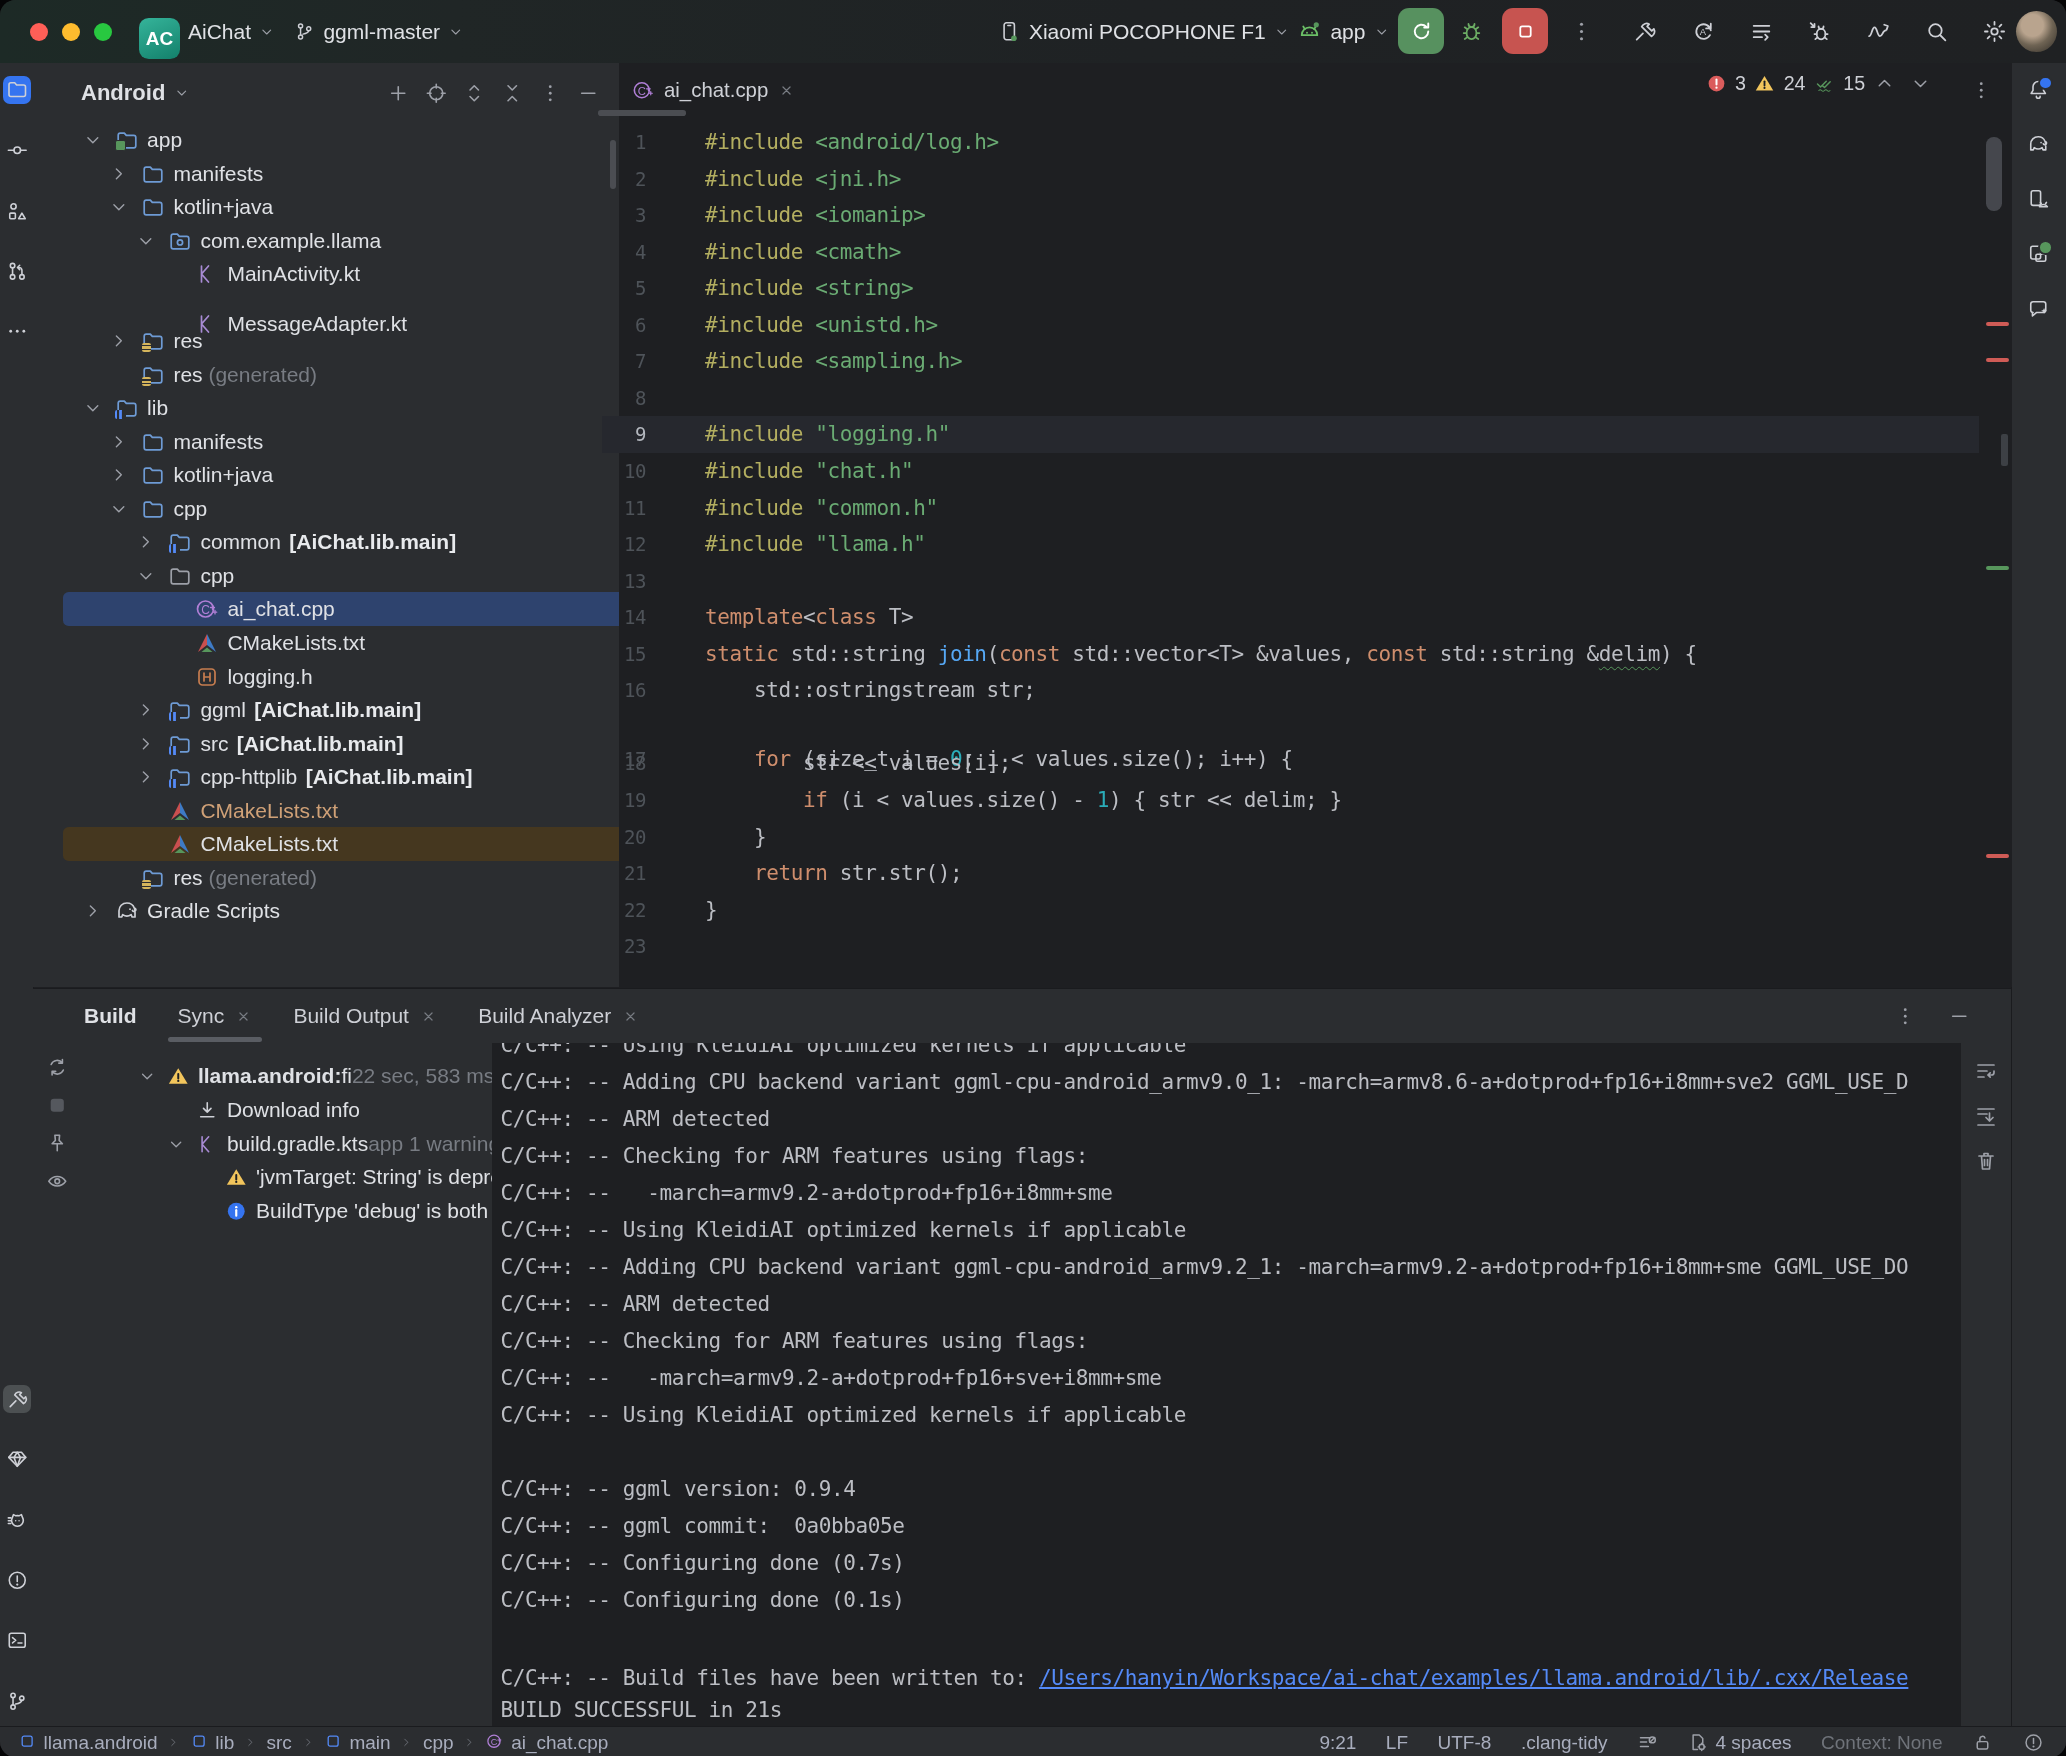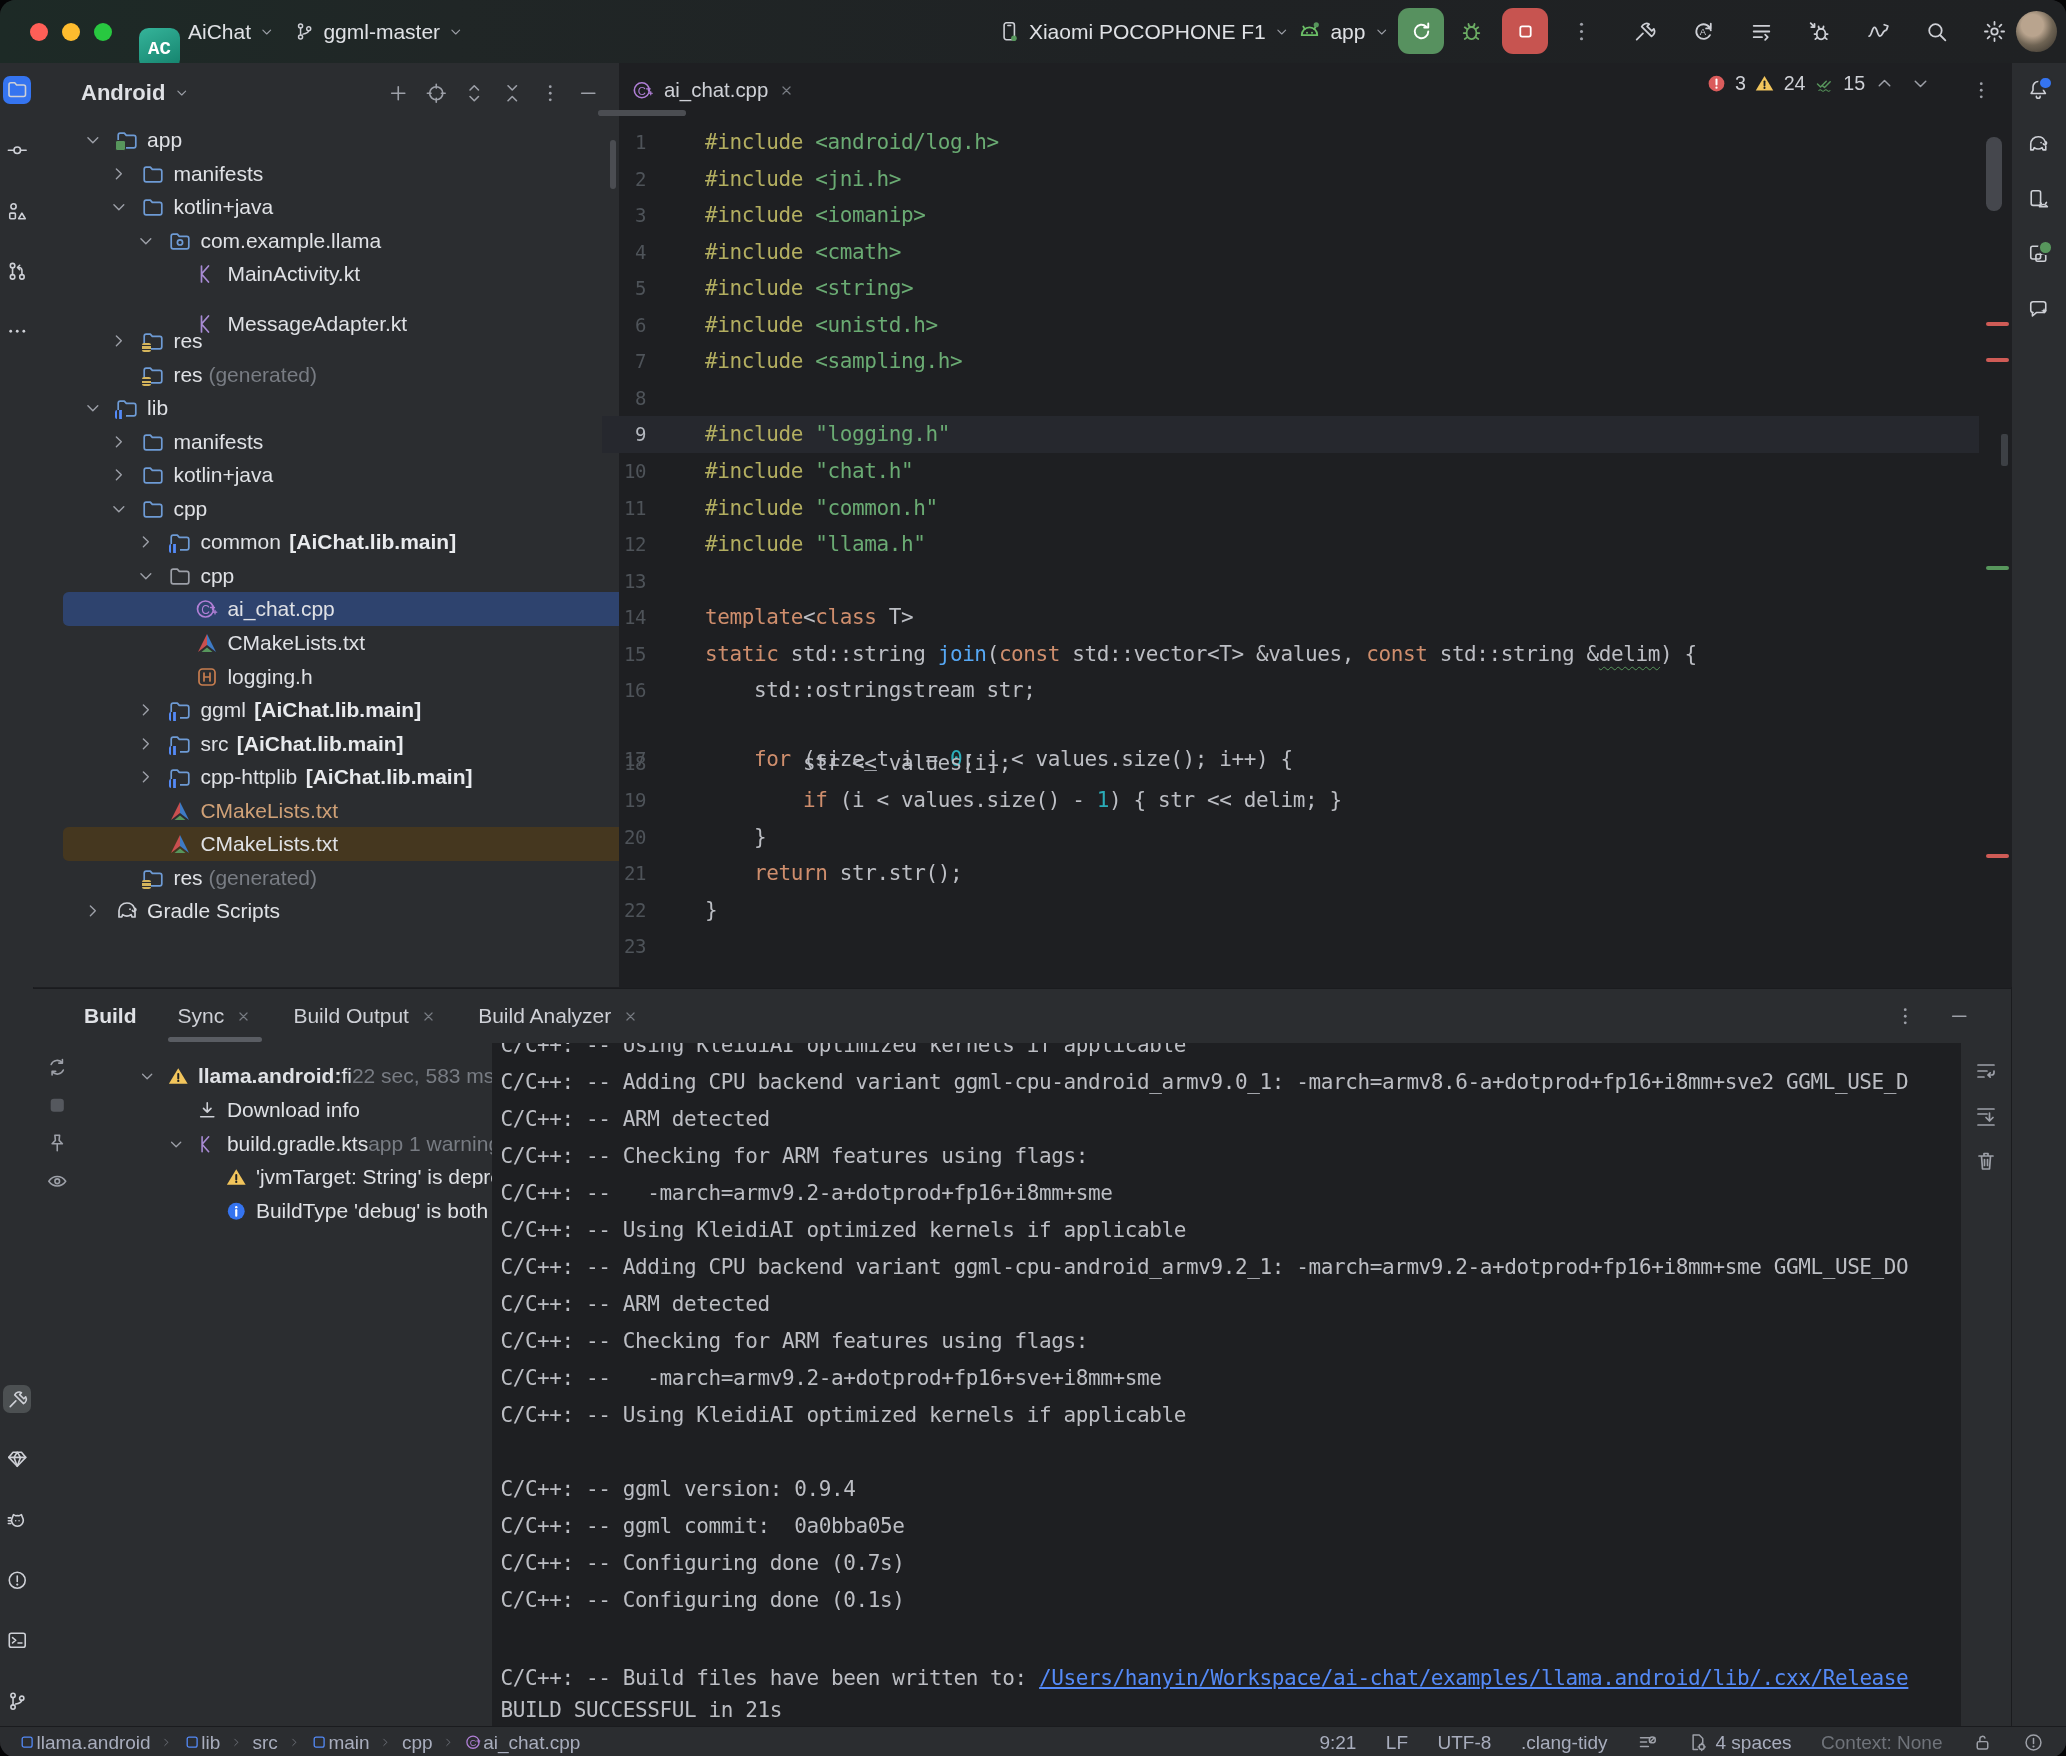--- a/index.html
+++ b/index.html
@@ -5,23 +5,23 @@
   html,body{margin:0;padding:0;background:#050506;}
   #root{position:relative;width:2066px;height:1757px;background:#1E1F22;
         font-family:"Liberation Sans",sans-serif;color:#DFE1E5;overflow:hidden;
         border-radius:15.5px;}
   .ic{display:inline-flex;align-items:center;justify-content:center;color:#CED0D6;}
   .ic svg{width:100%;height:100%;}
   
   .titlebar{position:absolute;left:0;top:0;width:2066px;height:63px;
     background:linear-gradient(90deg,#1d2a26 0%,#202626 22%,#1f2224 55%,#1f2123 100%);}
   .tl{position:absolute;top:22.5px;width:18.3px;height:18.3px;border-radius:50%;}
-  .tb-logo{position:absolute;left:139px;top:28px;width:41px;height:41px;border-radius:9.8px;
+  .tb-logo{position:absolute;left:139px;top:18px;width:41px;height:41px;border-radius:9.8px;
     background:linear-gradient(155deg,#35b49a,#13806b);display:flex;align-items:center;justify-content:center;
-    font-weight:bold;font-size:19px;color:#fff;font-family:Liberation Mono, monospace;}
+    font-weight:bold;font-size:19px;color:#fff;}
   .tb-item{position:absolute;top:0;height:63px;display:flex;align-items:center;gap:8.4px;font-size:21px;color:#DFE1E5;}
   .tb-chev{width:15.5px;height:15.5px;color:#9DA0A8;}
   .tb-btn{position:absolute;top:8.4px;width:46px;height:46px;border-radius:11.2px;display:flex;align-items:center;justify-content:center;}
   .tb-ico{position:absolute;top:19px;width:25px;height:25px;}
   .avatar{position:absolute;left:2016px;top:11.2px;width:41px;height:41px;border-radius:50%;
     background:radial-gradient(circle at 40% 35%,#b9a48e 0 30%,#6f6454 55%,#2e2b26 100%);}
   
   .lstrip{position:absolute;left:0;top:63px;width:33px;height:1663px;background:#2B2D30;border-right:0.7px solid #1A1B1E;}
   .rstrip{position:absolute;left:2011px;top:63px;width:55px;height:1663px;background:#2B2D30;border-left:0.7px solid #1A1B1E;}
   .stripbtn{position:absolute;left:2.8px;width:28px;height:28px;border-radius:7px;display:flex;align-items:center;justify-content:center;}
@@ -88,21 +88,21 @@
   .console{position:absolute;left:459px;top:54px;width:1469px;height:684px;background:#1E1F22;overflow:hidden;
     font-family:"DejaVu Sans Mono",monospace;font-size:21px;letter-spacing:-0.4px;color:#BCBEC4;}
   .conline{position:absolute;left:8.4px;height:37px;line-height:37px;white-space:pre;}
   .tok-l{color:#548AF7;text-decoration:underline;}
   .contools{position:absolute;right:0px;top:54px;width:50px;height:684px;background:#2B2D30;display:flex;flex-direction:column;align-items:center;padding-top:15.5px;gap:21px;box-sizing:border-box;}
   .contools .ic{width:24px;height:24px;color:#9DA0A8;}
   
   .statusbar{position:absolute;left:0;top:1726px;width:2066px;height:31px;background:#2B2D30;border-top:0.7px solid #1A1B1E;
     display:flex;align-items:center;font-size:19px;color:#A8ADBD;}
   .crumbs{display:flex;align-items:center;gap:9.8px;margin-left:18.3px;}
-  .crumb{display:flex;align-items:center;}
+  .crumb{display:flex;align-items:flex-start;gap:7px;}
   .crumb .ic{width:18.3px;height:18.3px;}
   .csep{width:12.7px;height:12.7px;color:#6F737A;}
   .sright{position:absolute;right:22.5px;display:flex;align-items:center;gap:29.5px;}
   .sright .ic{width:21px;height:21px;color:#9DA0A8;}
   .sdim{color:#6F737A;}
 </style>
 </head>
 <body>
 
 <div id="root">

